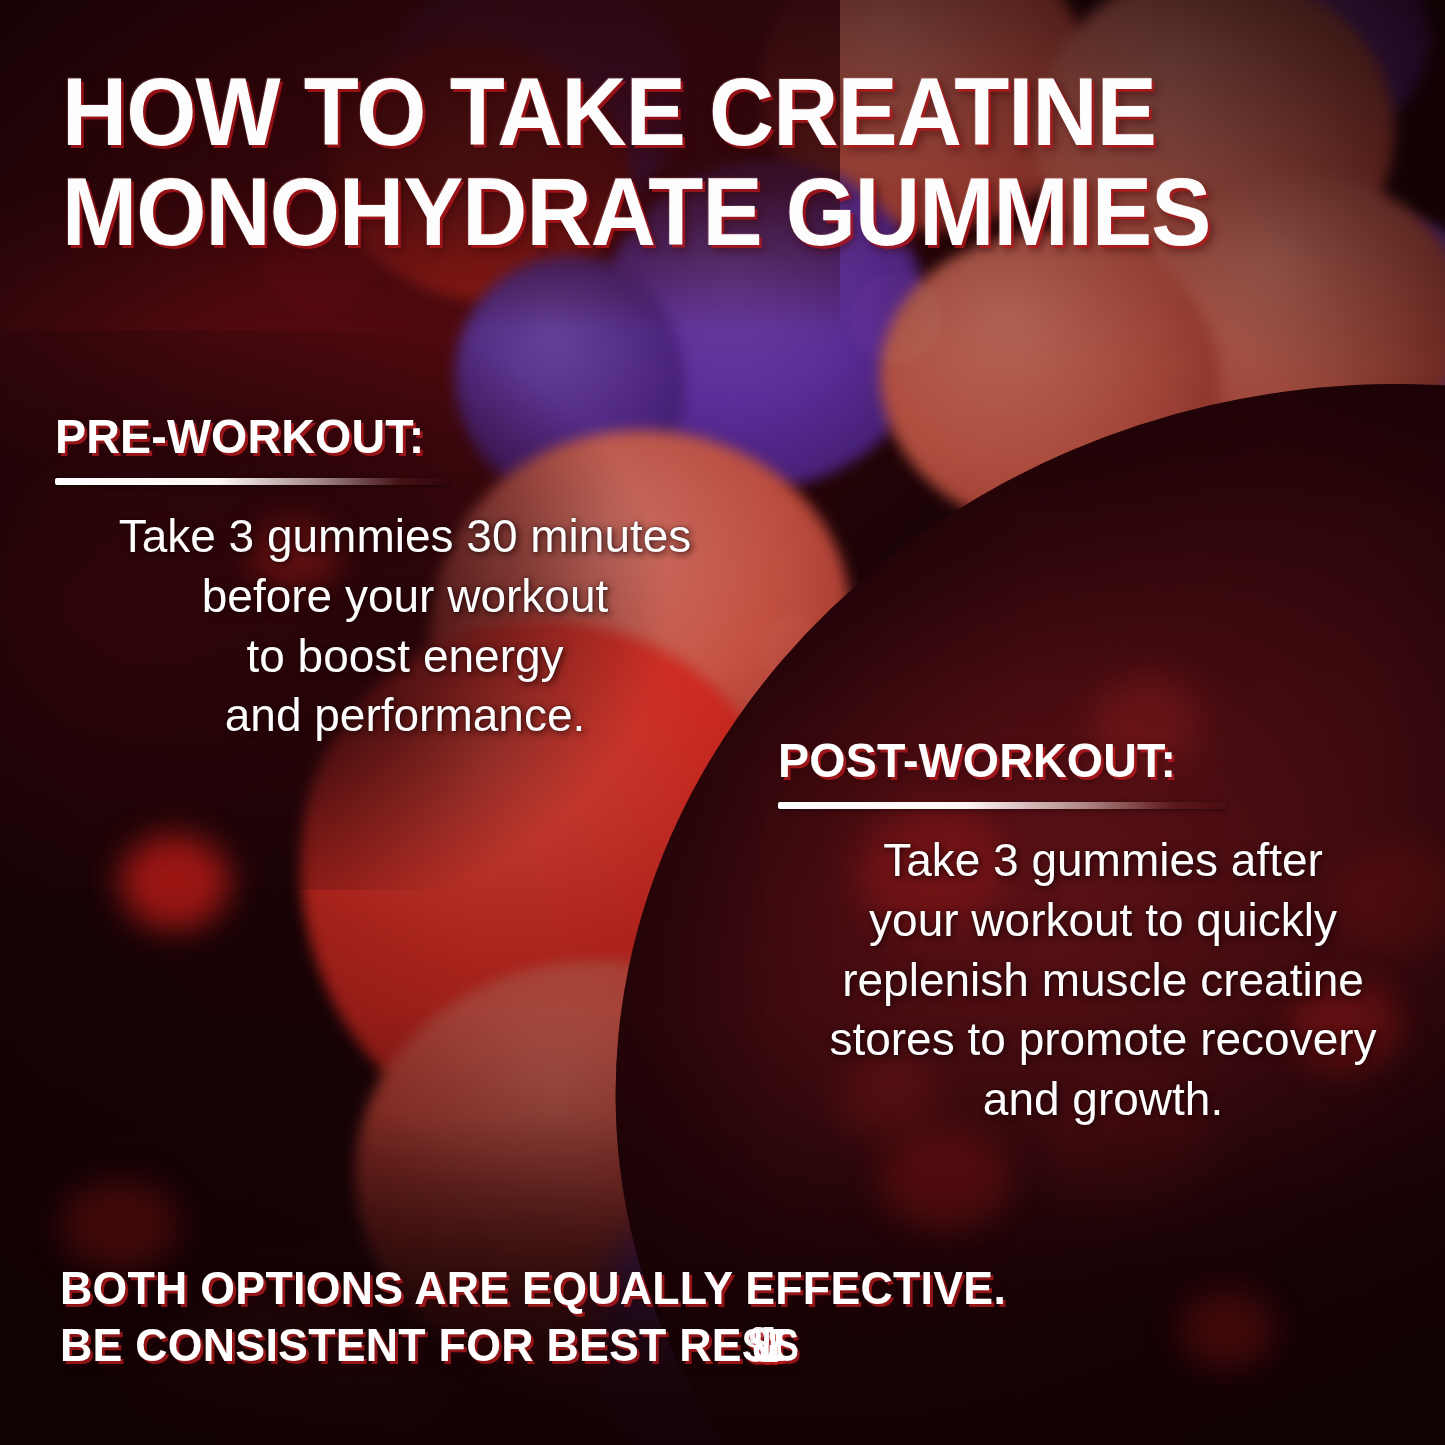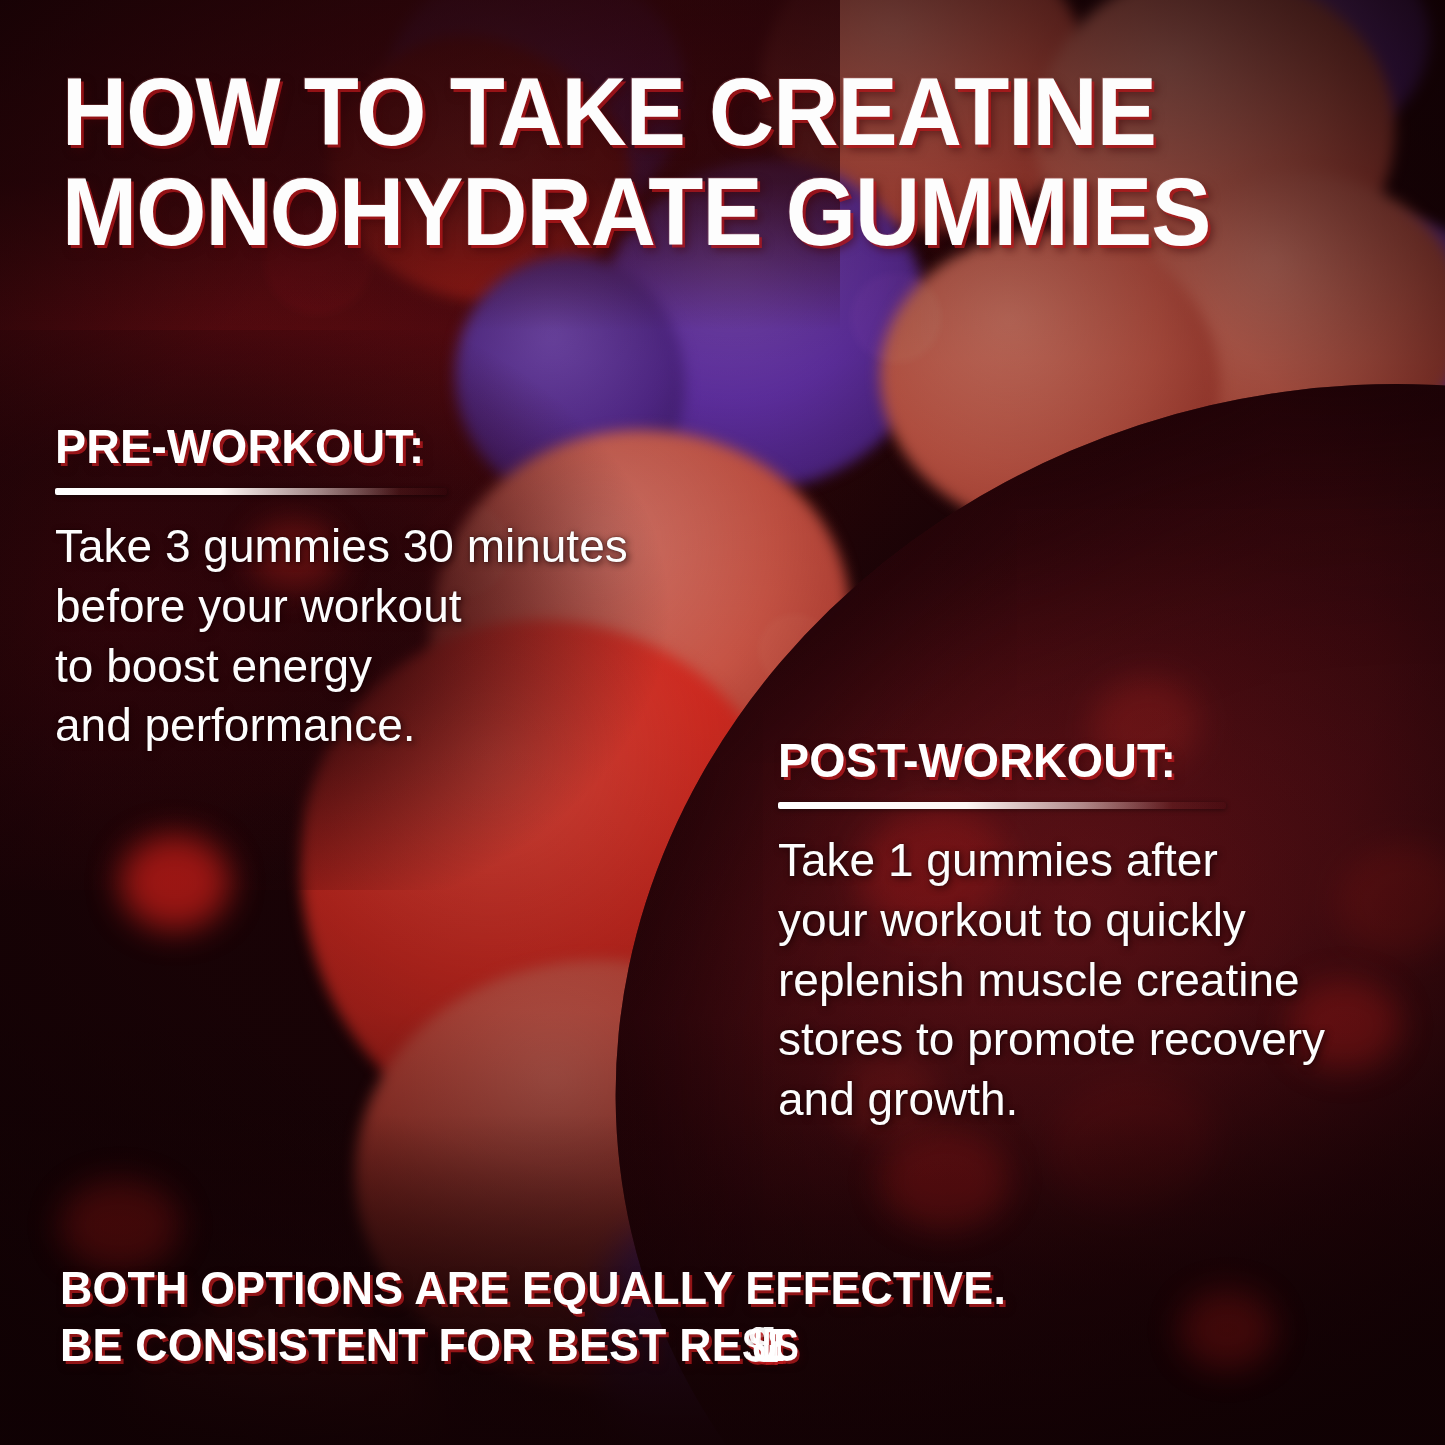--- a/index.html
+++ b/index.html
@@ -181,23 +181,24 @@
   }
   .block p{
     margin:22px 0 0 0;
     font-family:"Liberation Sans",sans-serif;
     font-weight:400;
     font-size:46px;
     line-height:1.30;
     color:#fdfdfd;
     text-shadow:2px 2px 7px rgba(30,2,5,.85), 0 0 2px rgba(0,0,0,.5);
     white-space:pre-line;
-  }
-
-  #pre-block{left:55px;top:418px;width:700px;}
+    text-align:center;
+  }
+
+  #pre-block{left:55px;top:408px;width:700px;}
   #pre-block .rule{width:392px;}
   #post-block{left:778px;top:712px;width:650px;margin-top:20px;}
   #post-block .rule{width:448px;}
 
   
   .footer{
     position:absolute;left:60px;bottom:72px;width:1330px;
     font-family:"Liberation Sans",sans-serif;
     font-weight:700;
     font-size:47px;
@@ -306,21 +307,21 @@
       <div class="rule"></div>
       <p>Take 3 gummies 30 minutes
 before your workout
 to boost energy
 and performance.</p>
     </div>
 
     <div class="block" id="post-block">
       <h2>POST-WORKOUT:</h2>
       <div class="rule"></div>
-      <p>Take 1 gummies after
+      <p>Take 3 gummies after
 your workout to quickly
 replenish muscle creatine
 stores to promote recovery
 and growth.</p>
     </div>
 
     <div class="footer">
       <span class="fl">BOTH OPTIONS ARE EQUALLY EFFECTIVE.</span>
       <span class="fl"><span>BE CONSISTENT FOR BEST RE</span><span class="glitch"><span class="gw">SULTS</span><span class="gw2">SULTS</span><span class="gw3">SULTS</span></span></span>
     </div>

